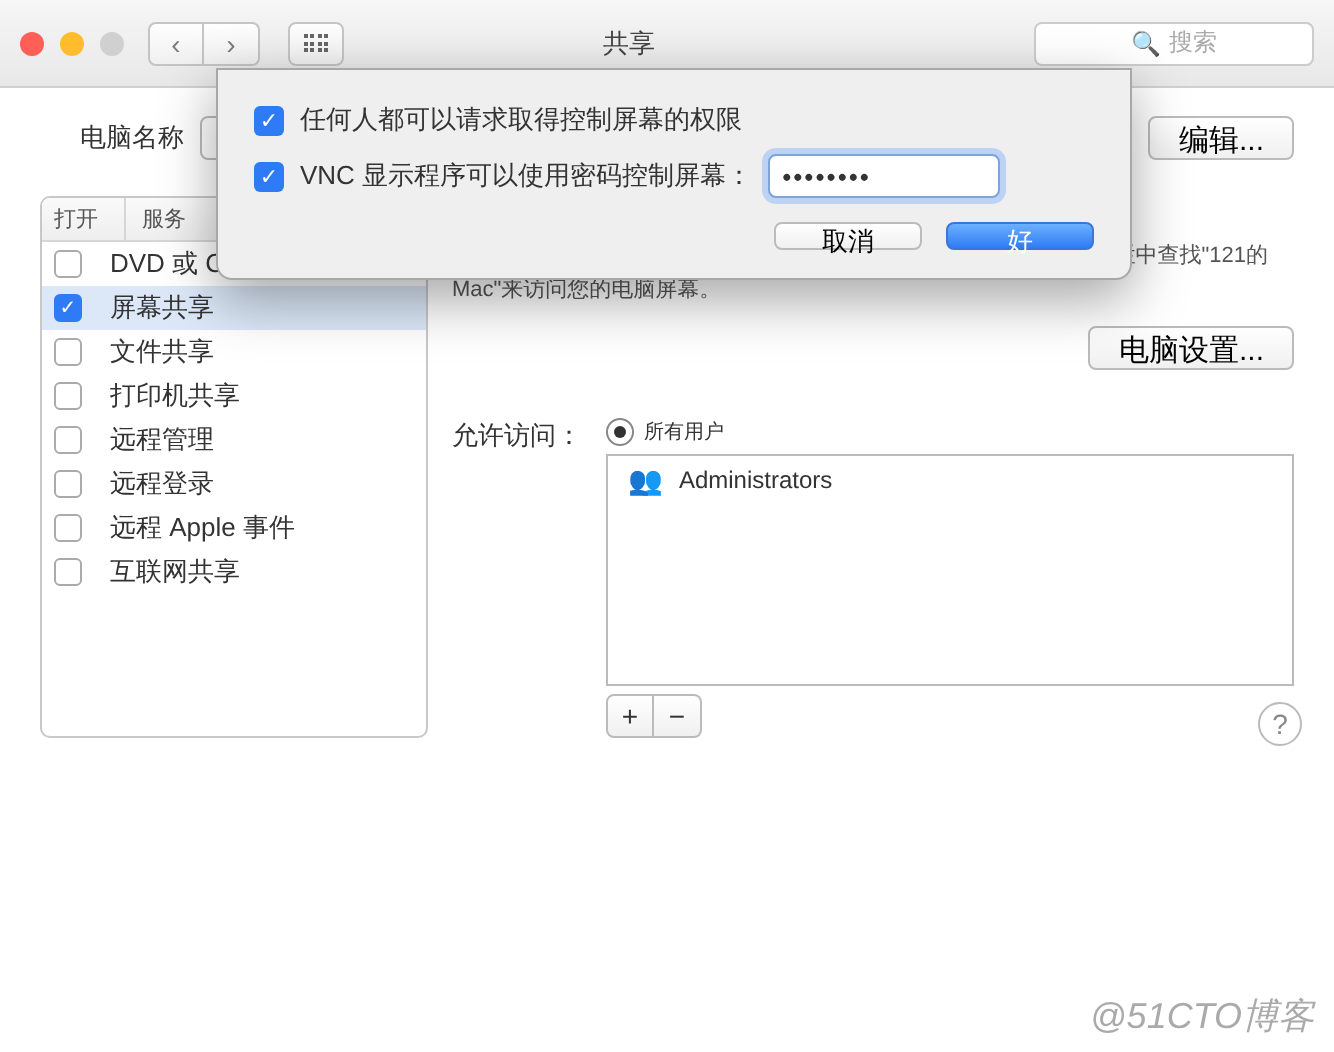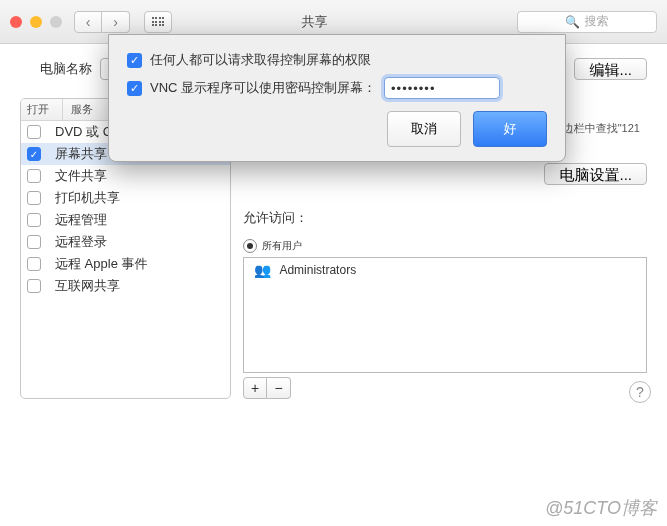--- a/index.html
+++ b/index.html
@@ -21,56 +21,56 @@
     .win-title { flex:1; text-align:center; font-size:13px; color:#444; margin-left:-60px; }
     .search-box { width: 140px; height: 22px; background:#fff; border:1px solid #ccc; border-radius:4px; display:flex;align-items:center;justify-content:center;color:#aaa;font-size:12px;gap:4px; }
     
     .content { padding: 14px 20px; position:relative; }
     .name-row { display:flex; align-items:center; margin-bottom:18px; }
     .name-label { width:72px; text-align:right; margin-right:8px; }
     .name-input { flex:1; height:22px; border:1px solid #bbb; border-radius:4px; background:#fff; margin-right:8px; }
     .edit-btn,.config-btn,.std-btn { padding: 2px 14px; height:22px; background:linear-gradient(#fff,#f0f0f0); border:1px solid #bbb; border-radius:4px; font-size:15px; white-space:nowrap; }
     
     .main-area { display:flex; gap:12px; }
-    .left-panel { width:211px; border:1px solid #c8c8c8; border-radius:5px; background:#fff; overflow:hidden; }
+    .left-panel { width:194px; border:1px solid #c8c8c8; border-radius:5px; background:#fff; overflow:hidden; }
     .panel-header { display:flex; background:linear-gradient(#fafafa,#eee); border-bottom:1px solid #d6d6d6; font-size:11px; color:#555; }
     .col-toggle { width:42px; padding:3px 6px; border-right:1px solid #d6d6d6; }
     .col-service { flex:1; padding:3px 8px; }
     .service-row { display:flex; align-items:center; height:22px; padding:0 6px; }
     .service-row.selected { background:#dce8f8; }
     .chk { width:14px; height:14px; border:1px solid #aaa; border-radius:3px; background:#fff; margin-right:14px; display:flex;align-items:center;justify-content:center; }
     .chk.checked { background:#2f7bf6; border-color:#2f7bf6; color:#fff; font-size:10px; }
     
     .right-panel { flex:1; }
     .status-row { display:flex; align-items:center; gap:6px; margin-bottom:4px; }
     .status-dot { width:10px; height:10px; background:#3db43a; border-radius:50%; }
     .desc-text { font-size:11px; color:#555; line-height:1.5; margin-bottom:10px; }
     .config-row { text-align:right; margin-bottom:24px; }
     
-    .access-row { display:flex; gap:12px;flex-direction:column; }
+    .access-row { display:flex; gap:12px; }
     .access-label { white-space:nowrap; }
     .radio-group { flex:1; }
     .radio-item { display:flex; align-items:center; gap:5px; margin-bottom:4px; font-size:10px; }
     .radio { width:14px; height:14px; border:1px solid #888; border-radius:50%; display:flex;align-items:center;justify-content:center; }
     .radio.checked::after { content:''; width:6px; height:6px; background:#333; border-radius:50%; }
     
     .users-box { border:1px solid #bbb; background:#fff; height:116px; margin-top:4px; }
     .user-item { display:flex; align-items:center; gap:8px; padding:4px 10px; font-size:12px; }
     .user-icon { font-size:14px; }
     .pm-btns { display:flex; margin-top:4px; }
     .pm-btn { width:24px; height:22px; border:1px solid #bbb; background:linear-gradient(#fff,#f0f0f0); display:flex;align-items:center;justify-content:center; font-size:14px; }
     .pm-btn:first-child { border-radius:4px 0 0 4px; }
     .pm-btn:last-child { border-radius:0 4px 4px 0; border-left:none; }
     
     .modal { position:absolute; top:34px; left:108px; width:458px; background:#efefef; border:1px solid #a8a8a8; border-radius:0 0 8px 8px; box-shadow:0 10px 28px rgba(0,0,0,0.35); padding:16px 18px 14px; }
     .modal-row { display:flex; align-items:center; gap:8px; margin-bottom:8px; }
     .modal-chk { width:15px; height:15px; border-radius:3px; background:#2f7bf6; color:#fff; display:flex;align-items:center;justify-content:center;font-size:11px; }
     .pwd-input { width:116px; height:22px; border:1px solid #7aa4db; border-radius:4px; box-shadow:0 0 0 3px rgba(100,160,255,0.35); background:#fff; padding:0 6px; letter-spacing:1px; font-size:13px; color:#333; }
     .modal-btns { display:flex; justify-content:flex-end; gap:12px; margin-top:12px; }
-    .modal-btn { width:74px; height:36px; border:1px solid #bbb; border-radius:4px; font-size:13px; background:linear-gradient(#fff,#f0f0f0); }
+    .modal-btn { width:74px; height:14px; border:1px solid #bbb; border-radius:4px; font-size:13px; background:linear-gradient(#fff,#f0f0f0); }
     .modal-btn.primary { background:linear-gradient(#6cb0ff,#2f7bf6); border-color:#3a75d8; color:#fff; }
     
     .help-btn { position:absolute; right:16px; bottom:10px; width:22px; height:22px; border:1px solid #bbb; border-radius:50%; background:#fff; color:#888; display:flex;align-items:center;justify-content:center; font-size:14px; }
     .watermark { position:absolute; right:10px; bottom:6px; color:#aaa; font-size:18px; font-style:italic; }
   </style>
 </head>
 <body>
 
 <div class="titlebar">
   <div class="traffic-lights">

